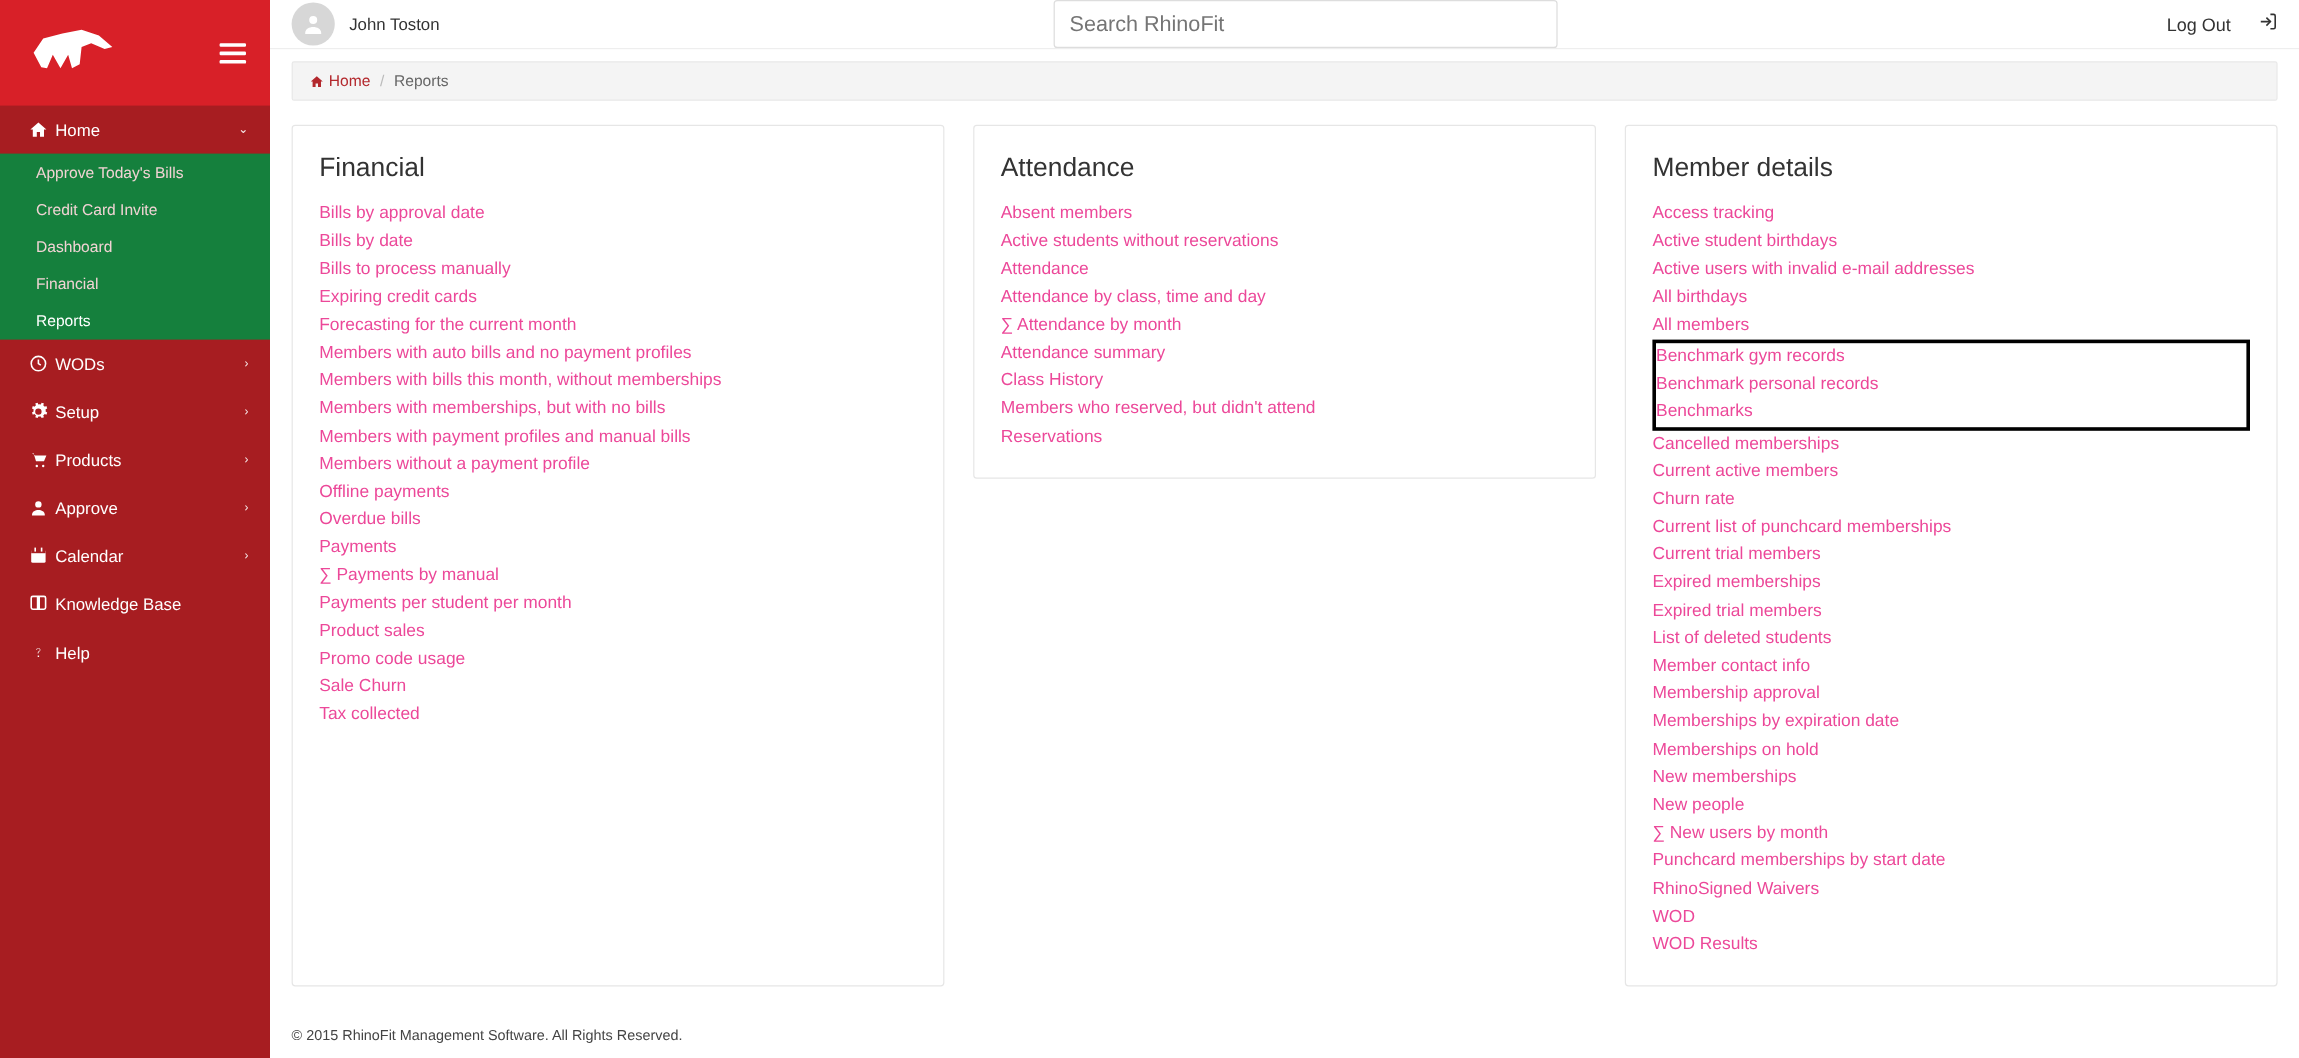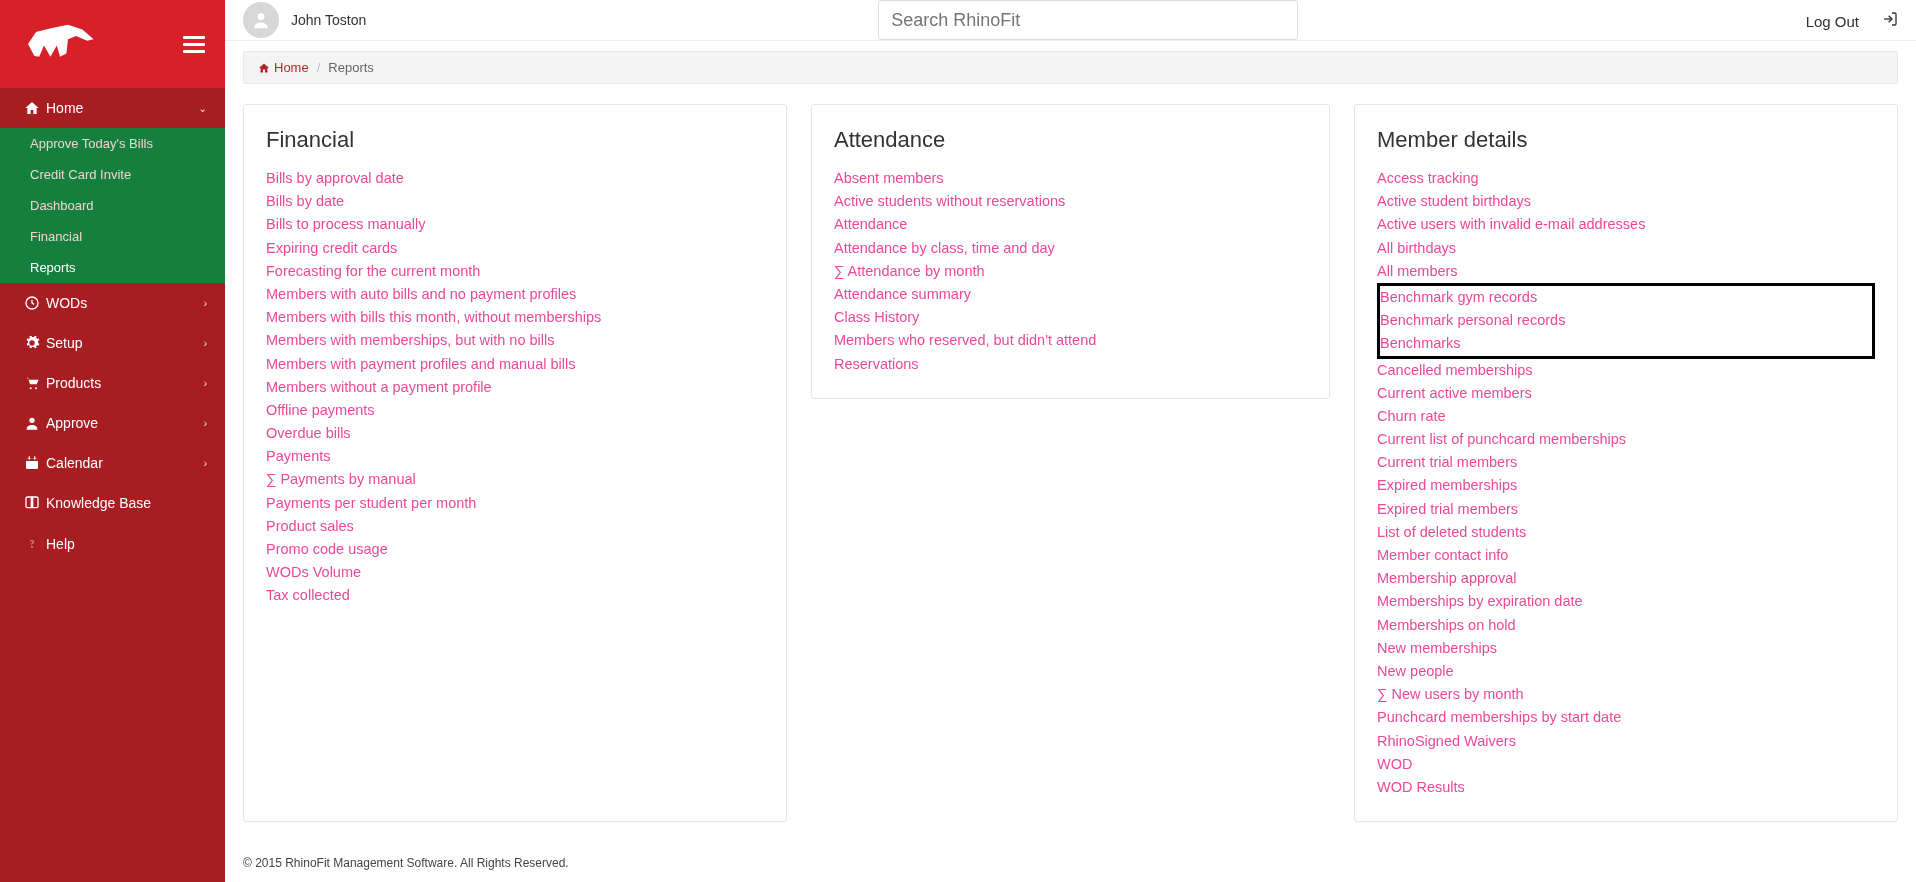--- a/index.html
+++ b/index.html
@@ -220,21 +220,21 @@
             <a>Members with memberships, but with no bills</a>
             <a>Members with payment profiles and manual bills</a>
             <a>Members without a payment profile</a>
             <a>Offline payments</a>
             <a>Overdue bills</a>
             <a>Payments</a>
             <a class="sigma">Payments by manual</a>
             <a>Payments per student per month</a>
             <a>Product sales</a>
             <a>Promo code usage</a>
-            <a>WODs Volume</a>
+            <a>Sale Churn</a>
             <a>Tax collected</a>
           </div>
       </section>
       <section class="panel center-narrow" style="align-self: flex-start;">
         <h2>Attendance</h2>
         <div id="links-attendance">
             <a>Absent members</a>
             <a>Active students without reservations</a>
             <a>Attendance</a>
             <a>Attendance by class, time and day</a>

